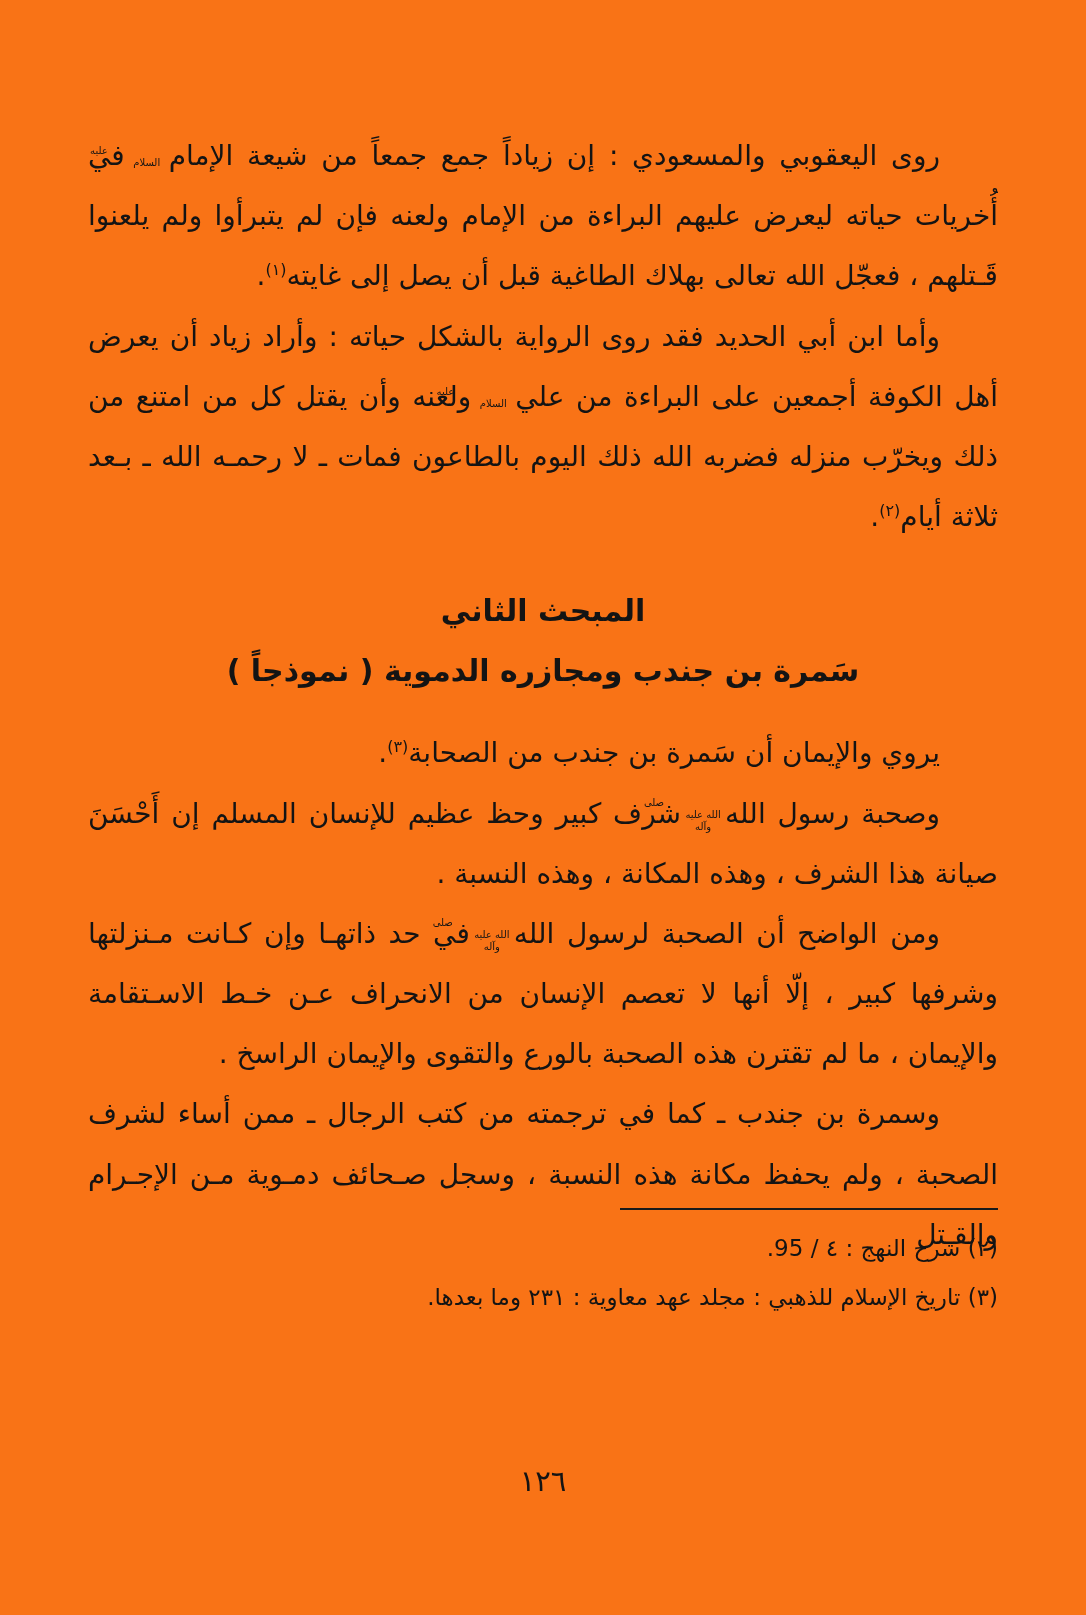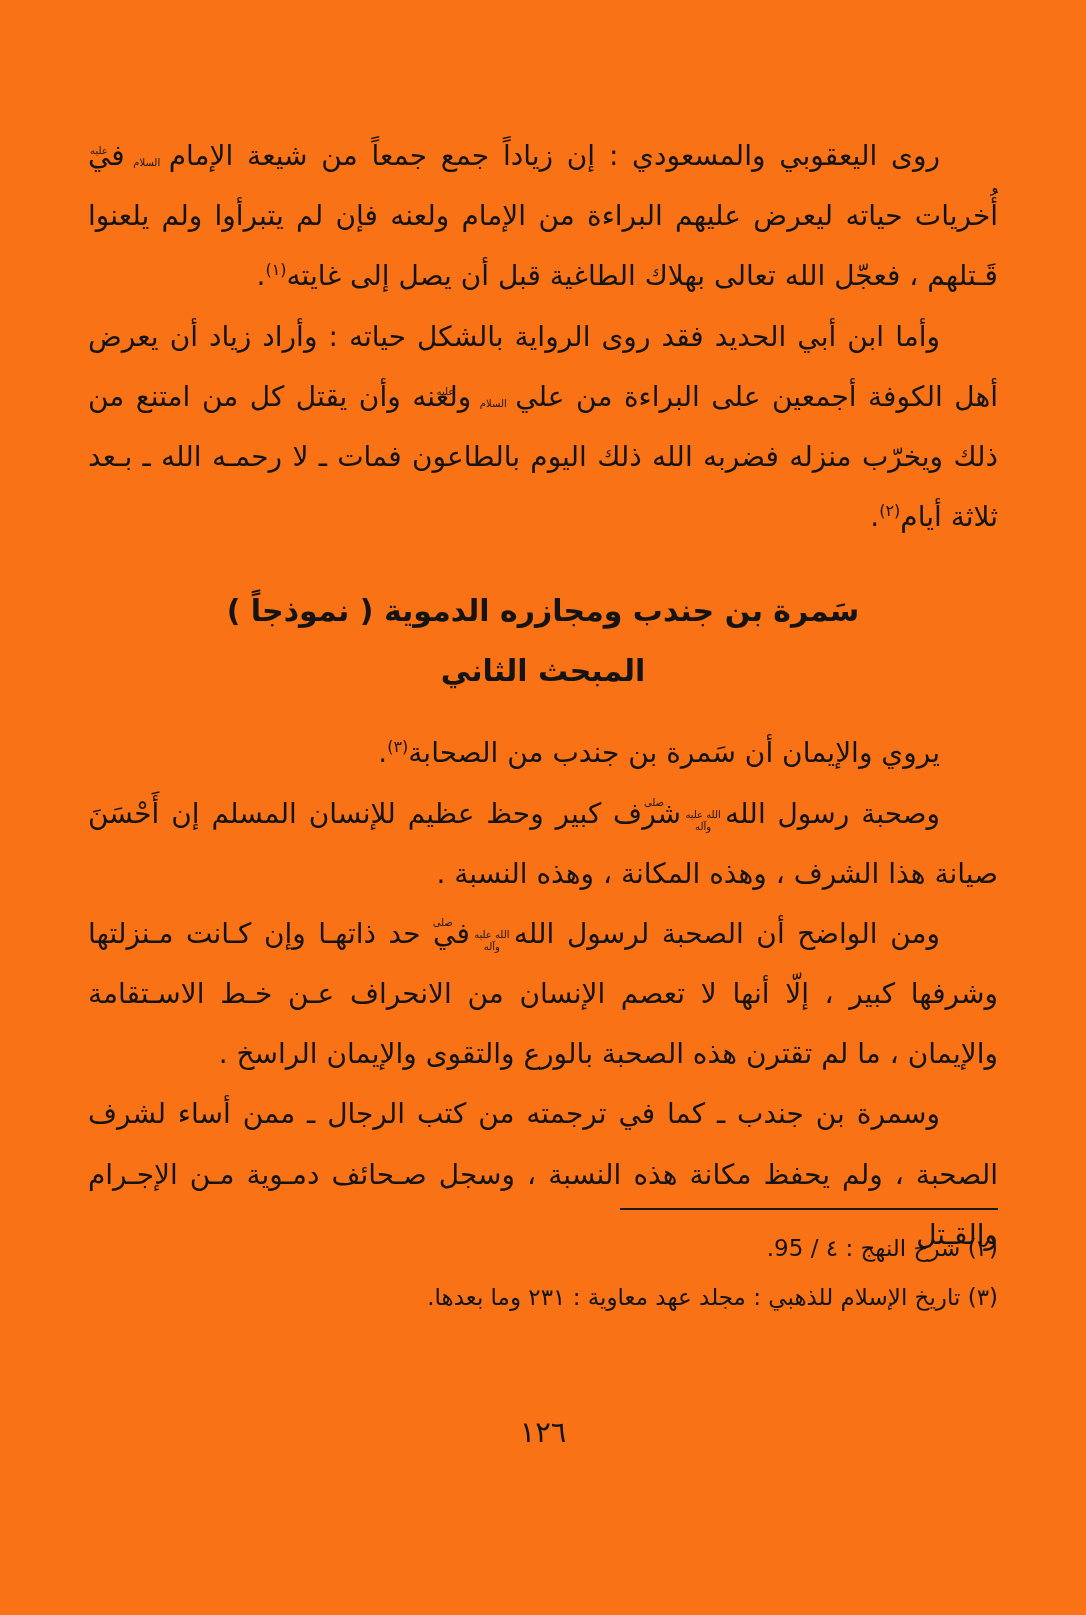--- a/index.html
+++ b/index.html
@@ -73,41 +73,41 @@
   }
   .fn {
     margin: 0;
     text-align: right;
   }
   .fn-marker {
     letter-spacing: 1px;
   }
   .page-number {
     position: absolute;
-    top: 1415px;
+    top: 1464px;
     left: 0;
     right: 0;
     text-align: center;
     font-size: 29px;
   }
 </style>
 </head>
 <body>
 
 <div class="page">
 
   <div class="body-text">
 
     <p class="para"><span>روى اليعقوبي والمسعودي : إن زياداً جمع جمعاً من شيعة الإمام</span><span class="hon">عليه السلام</span><span>في أُخريات حياته ليعرض عليهم البراءة من الإمام ولعنه فإن لم يتبرأوا ولم يلعنوا قَـتلهم ، فعجّل الله تعالى بهلاك الطاغية قبل أن يصل إلى غايته</span><sup class="note">(١)</sup><span>.</span></p>
 
     <p class="para"><span>وأما ابن أبي الحديد فقد روى الرواية بالشكل حياته : وأراد زياد أن يعرض أهل الكوفة أجمعين على البراءة من علي</span><span class="hon">عليه السلام</span><span>ولعنه وأن يقتل كل من امتنع من ذلك ويخرّب منزله فضربه الله ذلك اليوم بالطاعون فمات ـ لا رحمـه الله ـ بـعد ثلاثة أيام</span><sup class="note">(٢)</sup><span>.</span></p>
 
     <div class="heading">
+      <div>المبحث الثاني</div>
       <div>سَمرة بن جندب ومجازره الدموية ( نموذجاً )</div>
-      <div>المبحث الثاني</div>
     </div>
 
     <p class="para"><span>يروي والإيمان أن سَمرة بن جندب من الصحابة</span><sup class="note">(٣)</sup><span>.</span></p>
 
     <p class="para"><span>وصحبة رسول الله</span><span class="hon">صلى الله عليه وآله</span><span>شرف كبير وحظ عظيم للإنسان المسلم إن أَحْسَنَ صيانة هذا الشرف ، وهذه المكانة ، وهذه النسبة .</span></p>
 
     <p class="para"><span>ومن الواضح أن الصحبة لرسول الله</span><span class="hon">صلى الله عليه وآله</span><span>في حد ذاتهـا وإن كـانت مـنزلتها وشرفها كبير ، إلّا أنها لا تعصم الإنسان من الانحراف عـن خـط الاسـتقامة والإيمان ، ما لم تقترن هذه الصحبة بالورع والتقوى والإيمان الراسخ .</span></p>
 
     <p class="para runover"><span>وسمرة بن جندب ـ كما في ترجمته من كتب الرجال ـ ممن أساء لشرف الصحبة ، ولم يحفظ مكانة هذه النسبة ، وسجل صـحائف دمـوية مـن الإجـرام والقـتل</span></p>
 

